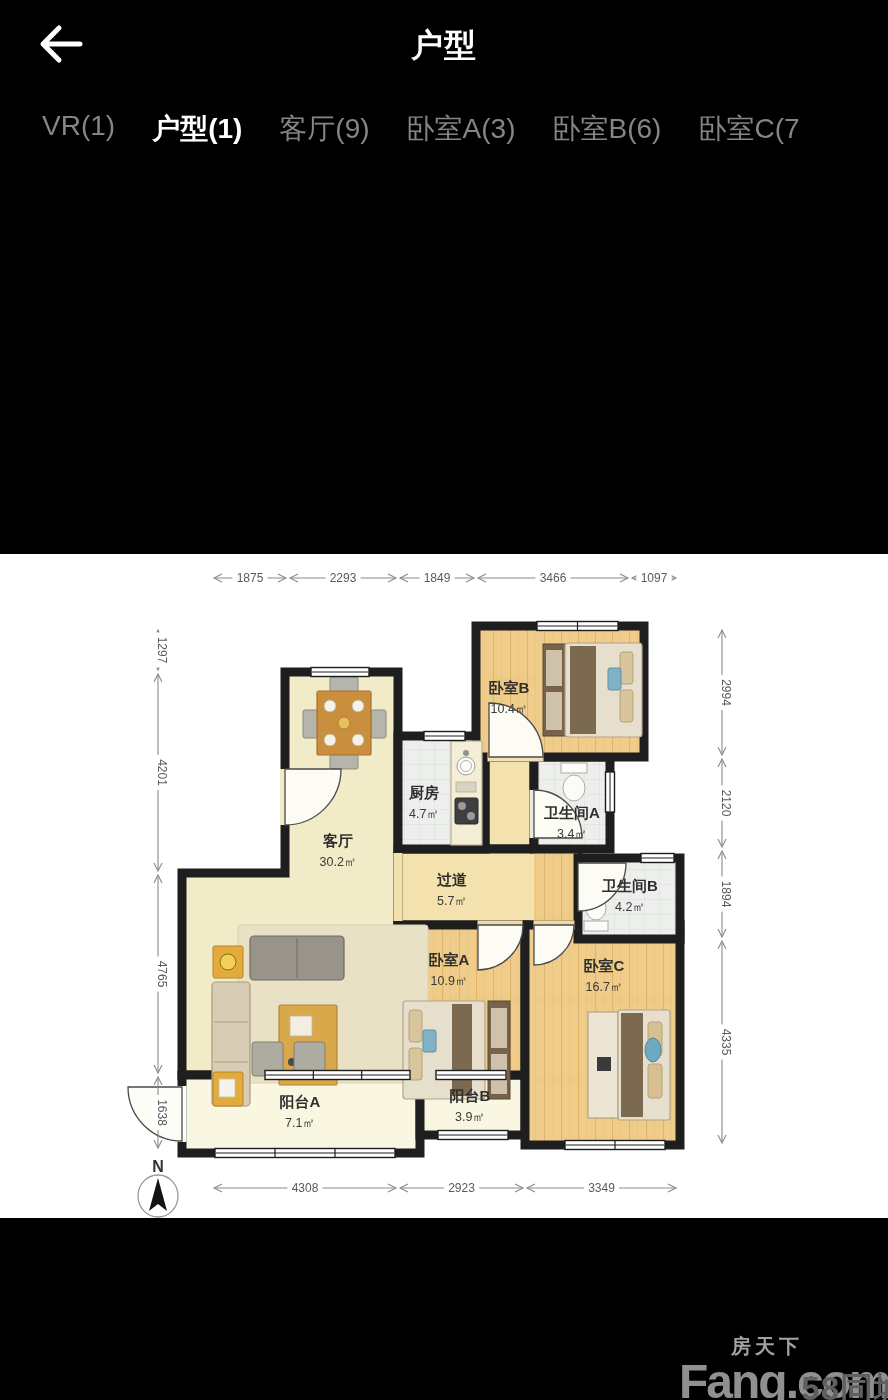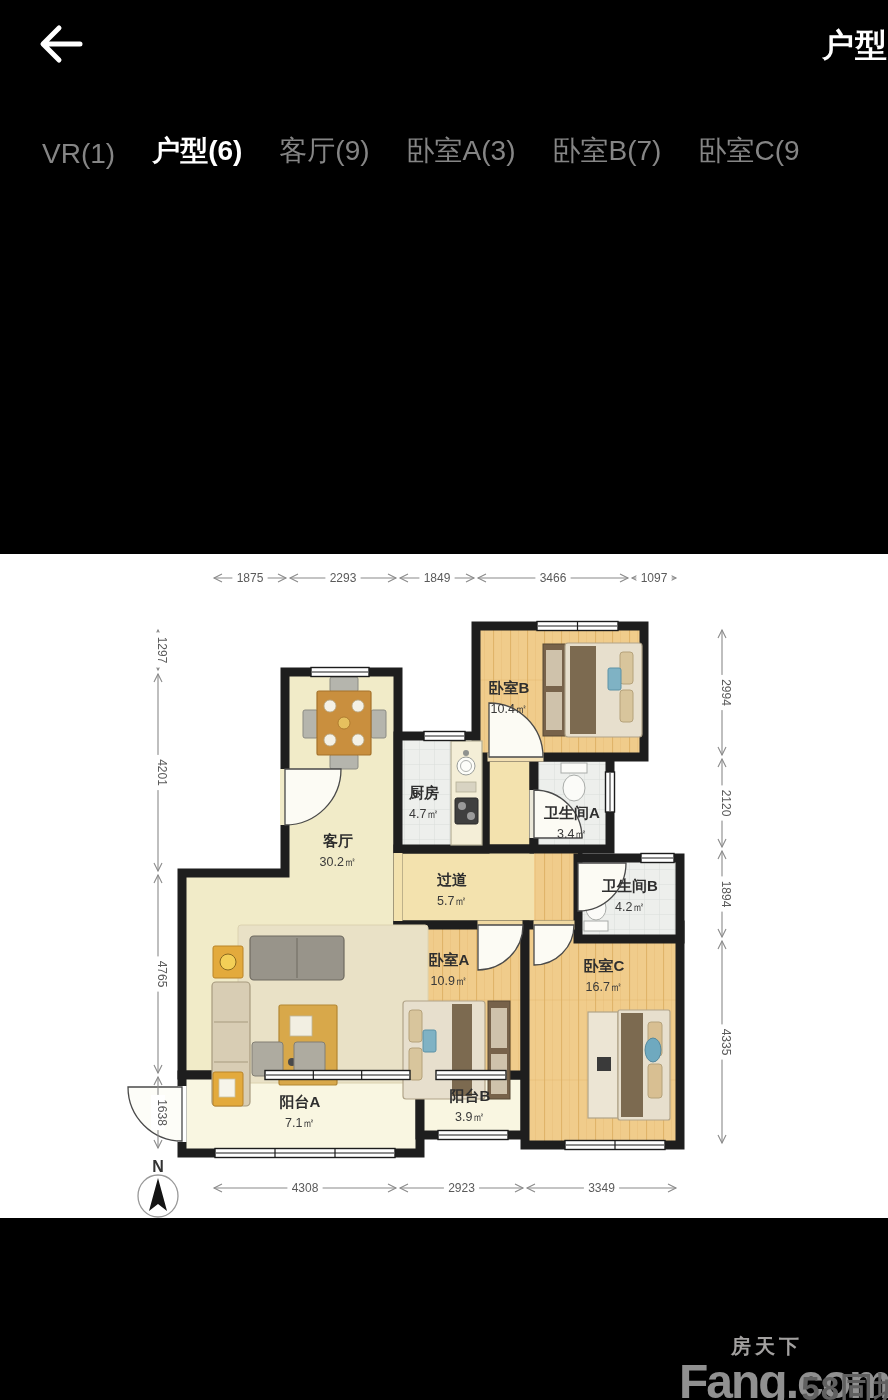--- a/index.html
+++ b/index.html
@@ -2,25 +2,25 @@
 <html><head>
 <meta charset="utf-8">
 <style>
   html,body{margin:0;padding:0;background:#000;}
   .screen{position:relative;width:888px;height:1400px;background:#000;overflow:hidden;
           font-family:"Liberation Sans",sans-serif;}
   
   .hdr{position:absolute;top:0;left:0;width:888px;height:96px;}
   .back-btn{position:absolute;left:28px;top:16px;width:64px;height:60px;display:flex;
             align-items:center;justify-content:center;cursor:pointer;}
-  .hdr-title{position:absolute;top:24px;left:0;width:888px;text-align:right;color:#fff;
+  .hdr-title{position:absolute;top:24px;left:0;width:888px;text-align:center;color:#fff;
              font-size:32px;font-weight:600;letter-spacing:1px;}
   
   .tabs{position:absolute;top:110px;left:0;width:888px;height:60px;display:flex;
-        align-items:flex-end;gap:37px;padding-left:42px;box-sizing:border-box;
+        align-items:flex-start;gap:37px;padding-left:42px;box-sizing:border-box;
         white-space:nowrap;overflow:hidden;}
   .tab{color:#858585;font-size:28px;flex:0 0 auto;cursor:pointer;}
   .tab.active{color:#ffffff;font-weight:700;}
   
   .canvas{position:absolute;top:554px;left:0;width:888px;height:664px;background:#ffffff;}
   .canvas svg{display:block;}
   svg text{font-family:"Liberation Sans",sans-serif;}
   
   .ftr{position:absolute;top:1218px;left:8px;width:888px;height:182px;background:#000;overflow:hidden;}
   .wm{position:absolute;right:2px;bottom:-4px;width:215px;}
@@ -40,25 +40,25 @@
         <svg width="54" height="46" viewBox="0 0 54 46">
           <path d="M47 23H11 M26 7 L10 23 L26 39" stroke="#ffffff" stroke-width="5" fill="none" stroke-linecap="round" stroke-linejoin="round"></path>
         </svg>
       </span>
     </div>
     <div class="hdr-title">户型</div>
   </div>
 
   <nav class="tabs">
       <span class="tab">VR(1)</span>
-      <span class="tab active">户型(6)</span>
+      <span class="tab active">户型(1)</span>
       <span class="tab">客厅(9)</span>
       <span class="tab">卧室A(3)</span>
-      <span class="tab">卧室B(7)</span>
-      <span class="tab">卧室C(9</span>
+      <span class="tab">卧室B(6)</span>
+      <span class="tab">卧室C(7</span>
     </nav>
 
   <div class="canvas">
     <svg id="plan" width="888" height="664" viewBox="0 554 888 664">
         <defs>
           <pattern id="tile" width="15" height="15" patternUnits="userSpaceOnUse">
             <rect width="15" height="15" fill="#edefec"></rect>
             <path d="M15 0V15M0 15H15" stroke="#dadeda" stroke-width="1"></path>
           </pattern>
           <pattern id="wood" width="17" height="80" patternUnits="userSpaceOnUse">

